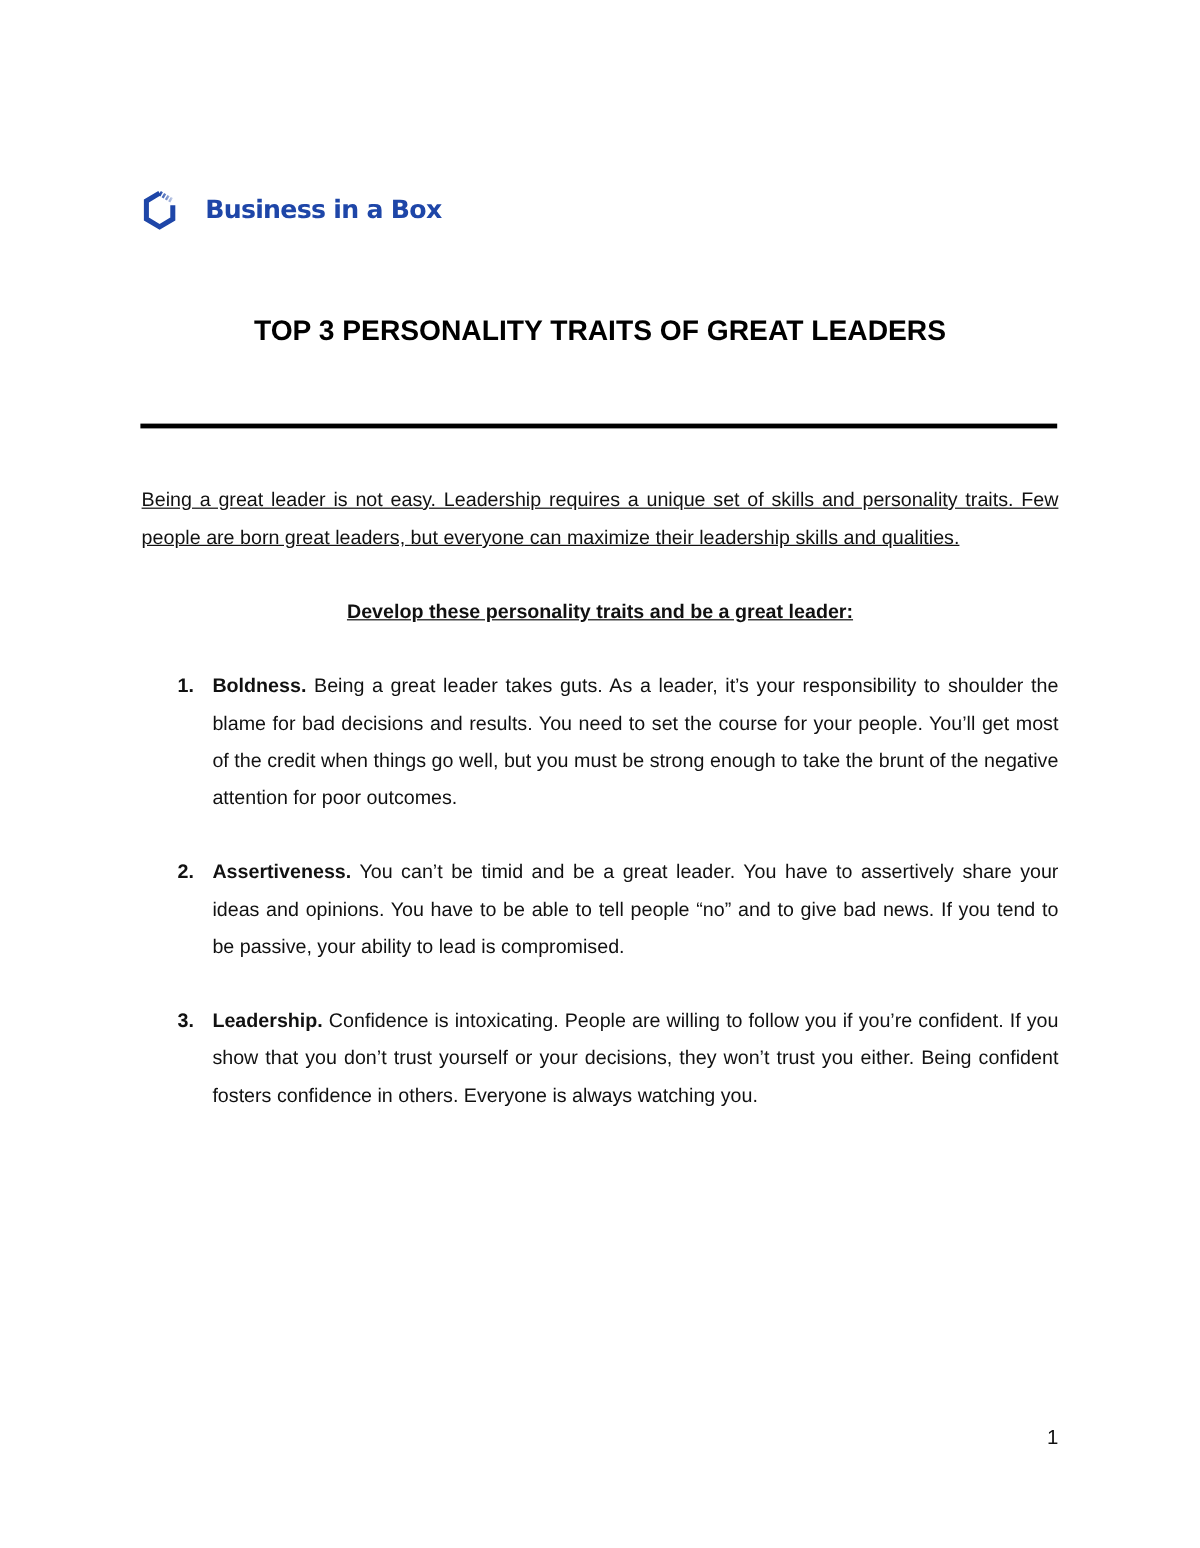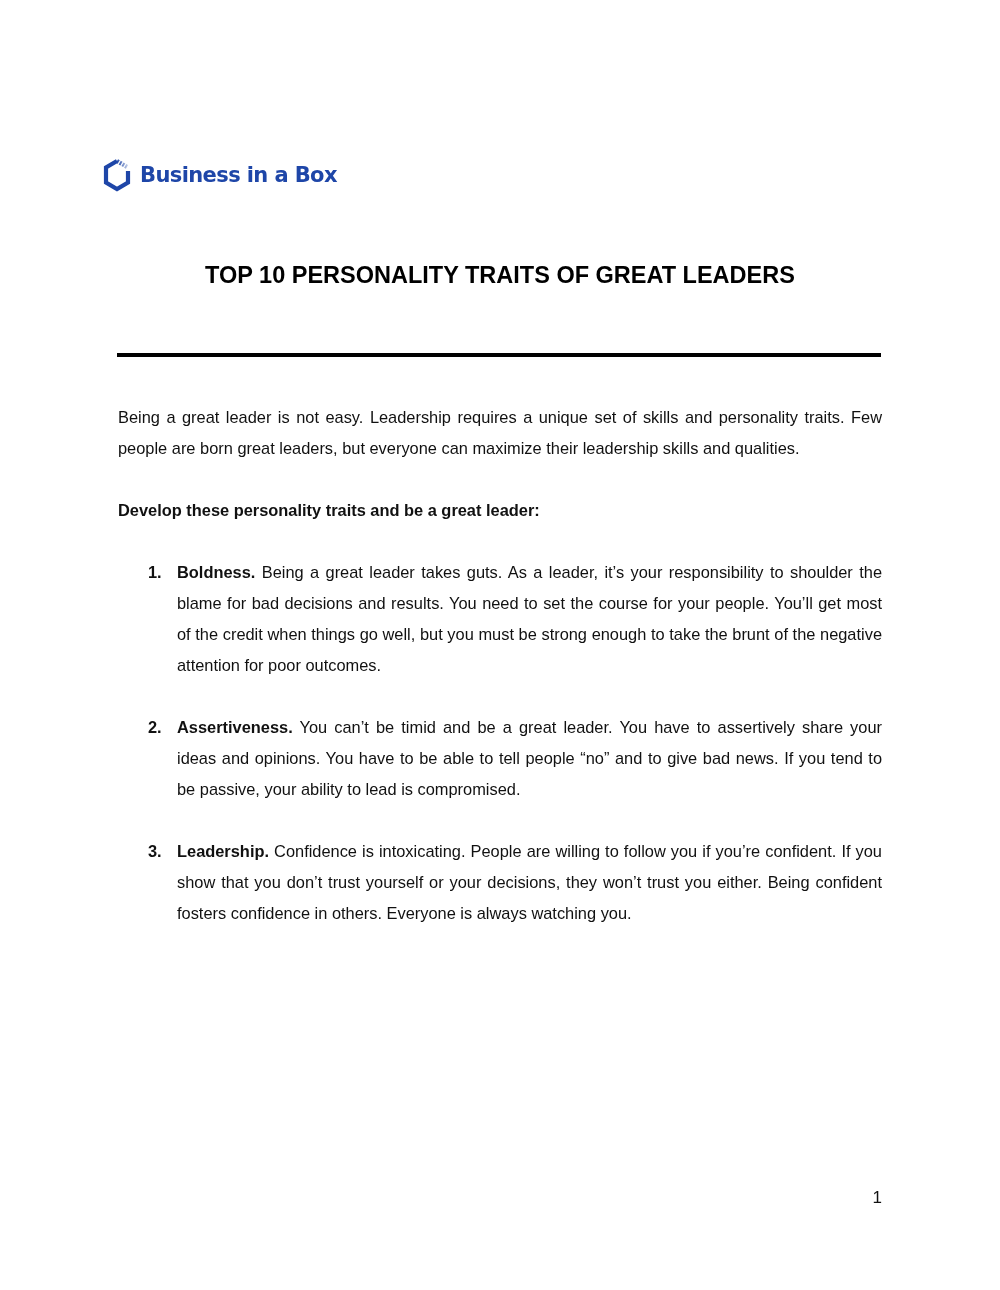--- a/index.html
+++ b/index.html
@@ -16,25 +16,26 @@
       overflow: hidden;
     }
     .page {
       position: absolute;
       left: 0; top: 0;
       width: 1000px; height: 1290px;
       background: #ffffff;
     }
     .logo {
       position: absolute;
-      left: 102px;
+      left: 118px;
       top: 158px;
       height: 34px;
       display: flex;
       align-items: flex-start;
+      gap: 15px;
     }
     .logo svg { display: block; }
     .logo-text {
       margin-left: 8px;
       font-family: "DejaVu Sans", sans-serif;
       font-weight: bold;
       font-size: 21px;
       letter-spacing: -0.6px;
       color: #1e46a8;
       line-height: 34px;
@@ -64,24 +65,25 @@
       position: absolute;
       left: 118px;
       top: 402px;
       width: 764px;
       font-size: 16.4px;
       line-height: 31px;
       text-align: justify;
     }
     .content p {
       margin: 0 0 31px 0;
+      text-decoration: underline;
     }
     .content p.lead-in {
       font-weight: bold;
-      text-align: left;
+      text-align: center;
       margin-bottom: 31px;
     }
     ol.traits {
       list-style: none;
       margin: 0;
       padding: 0;
     }
     ol.traits li {
       position: relative;
       padding-left: 59px;
@@ -120,21 +122,21 @@
           <stop offset="0" stop-color="#1e46a8"></stop>
           <stop offset="1" stop-color="#c9d3ea"></stop>
         </linearGradient>
       </defs>
       <polyline points="15,3 4,9.5 4,24.5 15,31 26,24.5 26,13" fill="none" stroke="#1e46a8" stroke-width="4.2" stroke-linejoin="miter"></polyline>
       <polyline points="15,3 26,9.5" fill="none" stroke="url(#fadeTop)" stroke-width="4.2" stroke-dasharray="2 1.2"></polyline>
     </svg>
     <span class="logo-text">Business in a Box</span>
   </div>
 
-  <h1 class="title">TOP 10 PERSONALITY TRAITS OF GREAT LEADERS</h1>
+  <h1 class="title">TOP 3 PERSONALITY TRAITS OF GREAT LEADERS</h1>
 
   <div class="rule"></div>
 
   <div class="content">
     <p>Being a great leader is not easy. Leadership requires a unique set of skills and personality traits. Few people are born great leaders, but everyone can maximize their leadership skills and qualities.</p>
     <p class="lead-in">Develop these personality traits and be a great leader:</p>
 
     <ol class="traits">
       <li>
         <span class="num">1.</span>

